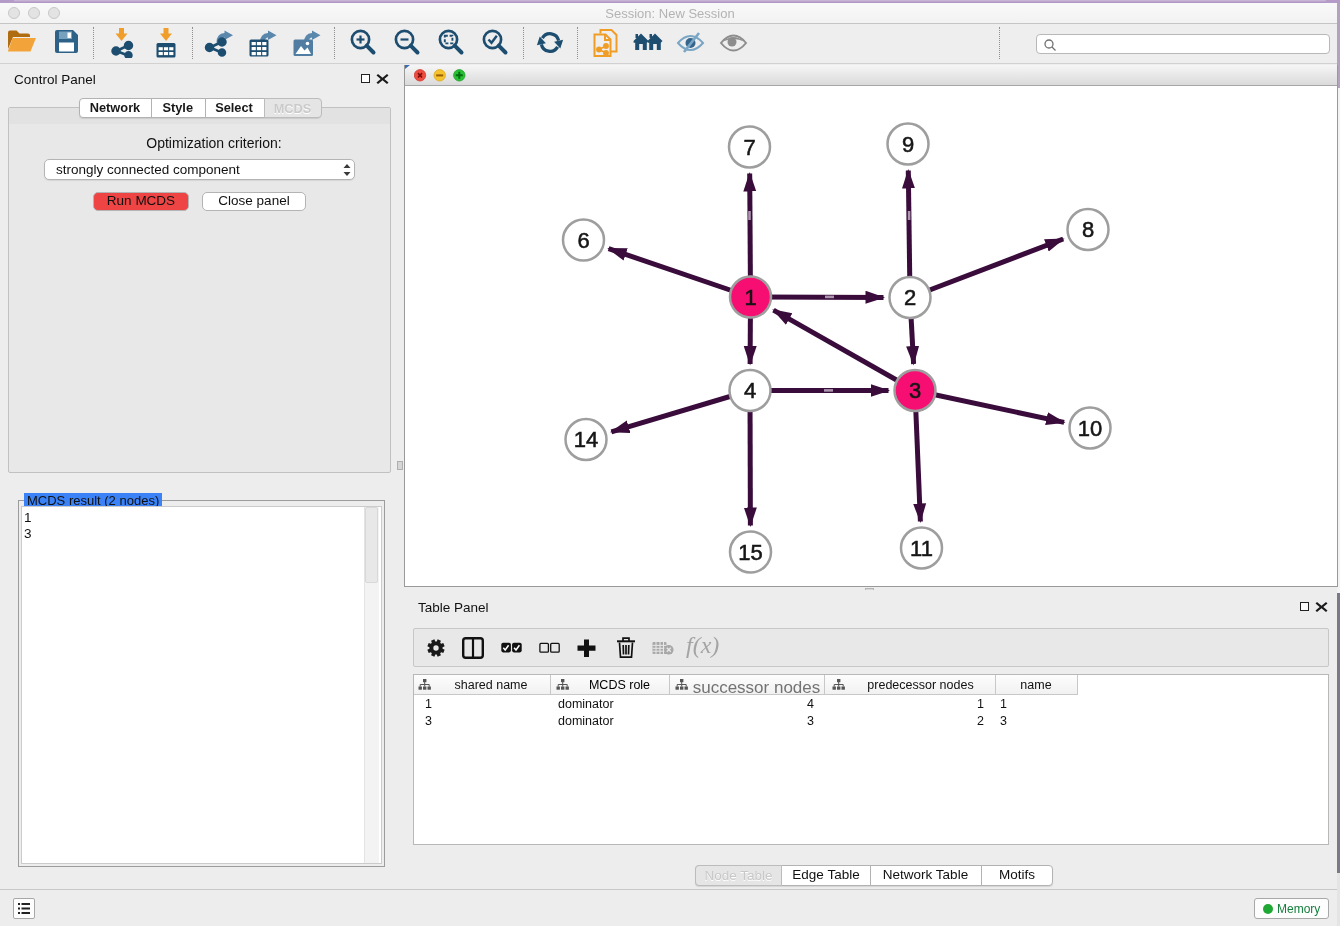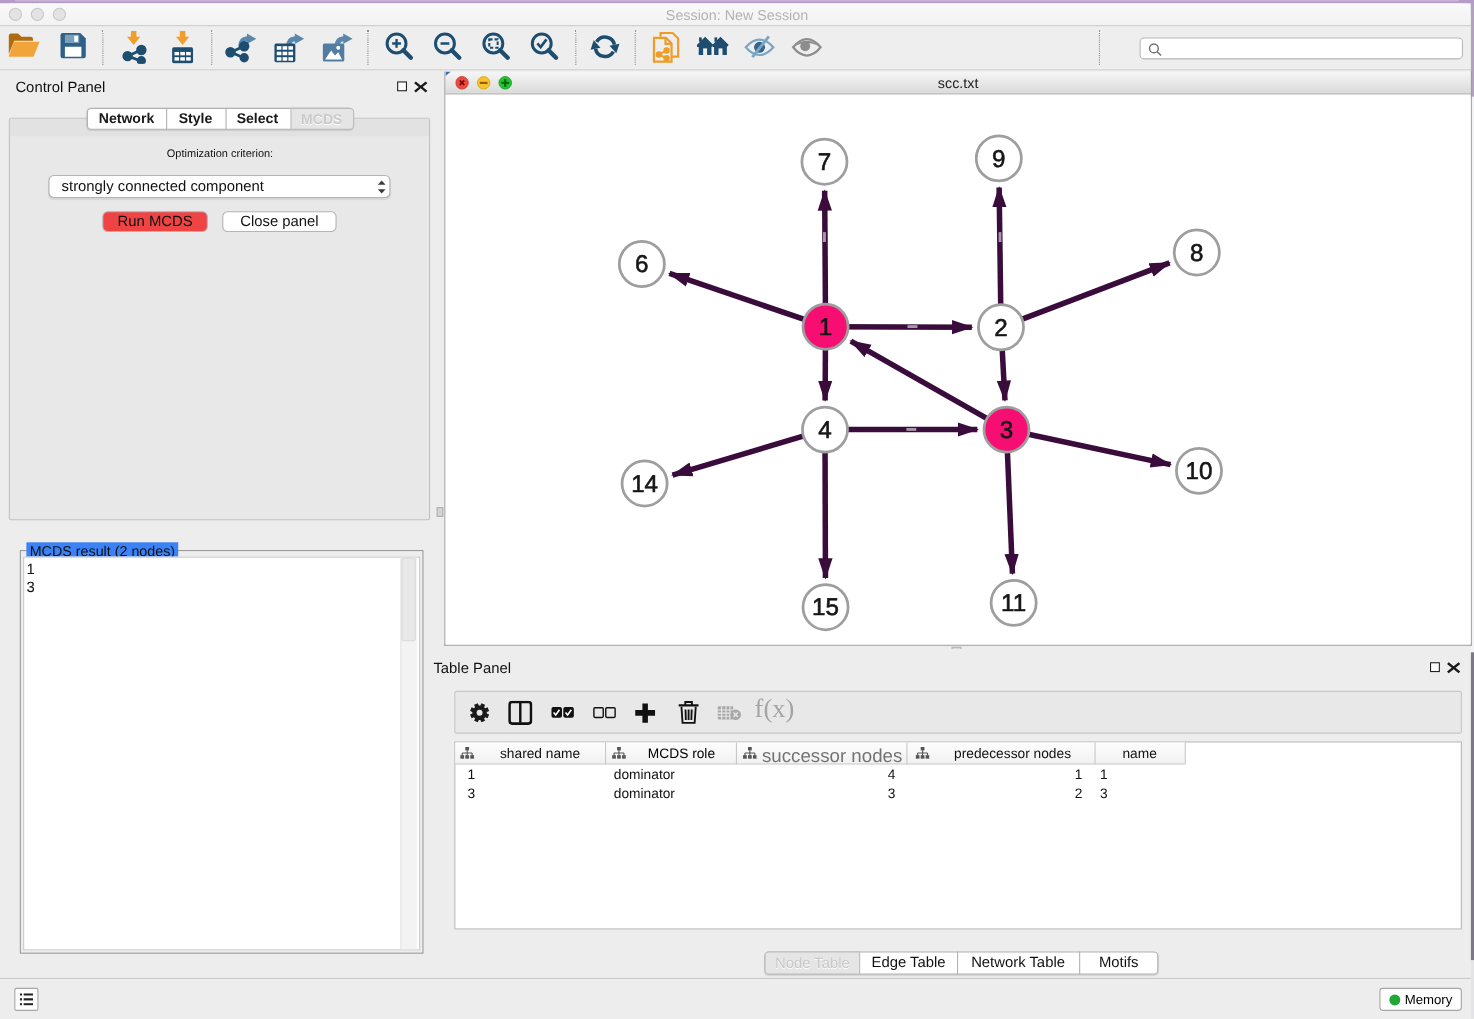--- a/index.html
+++ b/index.html
@@ -205,21 +205,21 @@
 <div class="abs" style="left:9px;top:108px;width:381px;height:16px;background:#e3e2e3"></div>
 
 <div class="abs" style="left:79px;top:98px;width:242px;height:19.5px;background:#fff;border:1px solid #b3b2b3;border-radius:4px;box-shadow:0 1px 1px rgba(0,0,0,0.1)"></div>
 <div class="abs tabt" style="left:79px;top:98px;width:72px">Network</div>
 <div class="abs" style="left:151px;top:98px;width:1px;height:19.5px;background:#b3b2b3"></div>
 <div class="abs tabt" style="left:151px;top:98px;width:53.5px">Style</div>
 <div class="abs" style="left:204.5px;top:98px;width:1px;height:19.5px;background:#b3b2b3"></div>
 <div class="abs tabt" style="left:204.5px;top:98px;width:59px">Select</div>
 <div class="abs tabt" style="left:263.5px;top:98px;width:58px;background:#e6e5e6;border:1px solid #bdbcbd;border-radius:0 4px 4px 0;color:#cbcacb;text-shadow:0 1px 0 #fff">MCDS</div>
 
-<div class="abs" style="left:0;top:135px;width:397px;text-align:center;font-size:10px;color:#111"><span style="margin-left:3px">Optimization criterion:</span></div>
+<div class="abs" style="left:14px;top:135px;width:397px;text-align:center;font-size:14px;color:#111"><span style="margin-left:3px">Optimization criterion:</span></div>
 <div class="abs" style="left:44px;top:159px;width:311px;height:21px;background:#fff;border:1px solid #b5b4b5;border-radius:5px;box-shadow:0 1px 1px rgba(0,0,0,0.08)"></div>
 <div class="abs" style="left:56px;top:162px;font-size:13.5px;color:#111">strongly connected component</div>
 <svg class="abs" style="left:341px;top:162.5px" width="12" height="14" viewBox="0 0 12 14">
     <path d="M6,1 L9.5,5 L2.5,5 Z" fill="#3a3a3a"></path>
     <path d="M6,13 L9.5,9 L2.5,9 Z" fill="#3a3a3a"></path>
   </svg>
 <div class="abs" style="left:93px;top:192px;width:96px;height:18.5px;background:#ef4444;border:1px solid #b5b4b5;border-radius:5px;font-size:13.5px;color:#111;text-align:center;line-height:16px">Run MCDS</div>
 <div class="abs" style="left:202px;top:192px;width:104px;height:18.5px;background:#fff;border:1px solid #b5b4b5;border-radius:5px;font-size:13.5px;color:#111;text-align:center;line-height:16px">Close panel</div>
 
 <div class="abs" style="left:397px;top:461px;width:6px;height:9px;background:#d6d5d6;border:1px solid #b0afb0"></div>
@@ -237,21 +237,20 @@
       <path d="M0,0 L5,0 L0,4 Z" fill="#3c6cb4"></path>
     </svg>
   <svg class="abs" style="left:9px;top:4px" width="62" height="13" viewBox="0 0 62 13">
     <circle cx="6" cy="6.3" r="5.7" fill="#ee4b40" stroke="#cf3a31" stroke-width="0.8"></circle>
     <path d="M3.4,3.7 L4.6,2.6 L6,4.2 L7.4,2.6 L8.6,3.7 L7.2,5.3 L8.6,6.9 L7.4,8 L6,6.4 L4.6,8 L3.4,6.9 L4.8,5.3 Z" fill="#7e0b06" transform="translate(0,1)"></path>
     <circle cx="25.7" cy="6.3" r="5.7" fill="#f6c22e" stroke="#dba918" stroke-width="0.8"></circle>
     <rect x="22.2" y="5.4" width="7" height="2" fill="#975e02"></rect>
     <circle cx="45.3" cy="6.3" r="5.7" fill="#27c134" stroke="#1da029" stroke-width="0.8"></circle>
     <path d="M44.3,2.8 L46.3,2.8 L46.3,5.3 L48.8,5.3 L48.8,7.3 L46.3,7.3 L46.3,9.8 L44.3,9.8 L44.3,7.3 L41.8,7.3 L41.8,5.3 L44.3,5.3 Z" fill="#026c0c"></path>
   </svg>
-  <div class="abs" style="left:0;top:3px;width:932px;text-align:center;font-size:13px;color:#222">scc.txt</div>
   <div class="abs" style="left:0;top:21px;width:932px;height:500px;background:#fff"></div>
   <svg class="abs" style="left:0;top:21px" width="932" height="500" viewBox="0 0 932 500">
     <defs>
       <marker id="arr" markerUnits="userSpaceOnUse" markerWidth="22" markerHeight="15" refX="18" refY="7" orient="auto">
         <path d="M0,0.5 L19.5,7 L0,13.5 Z" fill="#390c3b"></path>
       </marker>
     </defs>
     <g stroke="#390c3b" stroke-width="5" marker-end="url(#arr)">
       <line x1="345.5" y1="211.0" x2="344.7" y2="87.5"></line>
       <line x1="345.5" y1="211.0" x2="203.6" y2="162.6"></line>
@@ -299,21 +298,21 @@
       <text x="685" y="349.5">10</text>
       <text x="516.5" y="469.5">11</text>
       <text x="181" y="361">14</text>
       <text x="345.5" y="473.5">15</text>
     </g>
   </svg>
 </div>
 <div class="abs" style="left:865px;top:588px;width:9px;height:6px;background:#d9d8d9;border:1px solid #b5b4b5"></div>
 
 <div class="abs" style="left:404px;top:590px;width:933px;height:299px;background:#eeedee"></div>
-<div class="abs" style="left:394px;top:600px;font-size:13.5px;color:#111">Table Panel</div>
+<div class="abs" style="left:418px;top:600px;font-size:13.5px;color:#111">Table Panel</div>
 <div class="abs" style="left:1300px;top:602px;width:9px;height:9px;border:1.5px solid #222;background:#fdfdfd"></div>
 <svg class="abs" style="left:1315px;top:601px" width="13" height="12" viewBox="0 0 13 12">
     <path d="M2,1 L6.5,4.7 L11,1 L12.5,2.6 L8.3,6 L12.5,9.4 L11,11 L6.5,7.3 L2,11 L0.5,9.4 L4.7,6 L0.5,2.6 Z" fill="#1a1a1a"></path>
   </svg>
 
 <div class="abs" style="left:413px;top:628px;width:916px;height:39px;background:#e9e8e9;border:1px solid #c8c7c8;border-radius:2px"></div>
 <svg class="abs" style="left:427px;top:639px" width="18" height="18" viewBox="0 0 18 18">
 <path d="M17.62,7.22 L17.62,10.78 L15.34,10.85 L14.79,12.17 L16.36,13.83 L13.83,16.36 L12.17,14.79 L10.85,15.34 L10.78,17.62 L7.22,17.62 L7.15,15.34 L5.83,14.79 L4.17,16.36 L1.64,13.83 L3.21,12.17 L2.66,10.85 L0.38,10.78 L0.38,7.22 L2.66,7.15 L3.21,5.83 L1.64,4.17 L4.17,1.64 L5.83,3.21 L7.15,2.66 L7.22,0.38 L10.78,0.38 L10.85,2.66 L12.17,3.21 L13.83,1.64 L16.36,4.17 L14.79,5.83 L15.34,7.15 Z" fill="#1a1a1a" transform="rotate(22.5 9 9)"></path>
 <circle cx="9" cy="9" r="2.7" fill="#e9e8e9"></circle>
 </svg>
@@ -352,21 +351,21 @@
       <line x1="0.5" y1="4.4" x2="14.5" y2="4.4"></line>
       <line x1="0.5" y1="7.3" x2="14.5" y2="7.3"></line>
       <line x1="0.5" y1="10.2" x2="14.5" y2="10.2"></line>
       <line x1="4" y1="1" x2="4" y2="13"></line>
       <line x1="8" y1="1" x2="8" y2="13"></line>
       <line x1="11.5" y1="1" x2="11.5" y2="13"></line>
     </g>
  <circle cx="16.8" cy="8.8" r="4.8" fill="#a9a8a9"></circle>
  <path d="M14.8,6.8 L18.8,10.8 M18.8,6.8 L14.8,10.8" stroke="#e9e8e9" stroke-width="1.3"></path>
 </svg>
-<div class="abs" style="left:686px;top:632px;width:34px;height:30px;font-family:'Liberation Serif',serif;font-size:24px;color:#a5a4a5">f(x)</div>
+<div class="abs" style="left:686px;top:632px;width:34px;height:30px;font-family:'Liberation Serif',serif;font-style:italic;font-size:24px;color:#a5a4a5">f(x)</div>
 
 <div class="abs" style="left:413px;top:674px;width:916px;height:171px;background:#fff;border:1px solid #b9b8b9"></div>
 <div class="abs" style="left:414px;top:675px;width:663px;height:20px;background:linear-gradient(#fdfdfd,#f2f1f2);border-bottom:1px solid #c9c8c9"></div>
 <div class="abs" style="left:550px;top:675px;width:1px;height:20px;background:#c9c8c9"></div>
 <div class="abs" style="left:669px;top:675px;width:1px;height:20px;background:#c9c8c9"></div>
 <div class="abs" style="left:824px;top:675px;width:1px;height:20px;background:#c9c8c9"></div>
 <div class="abs" style="left:995px;top:675px;width:1px;height:20px;background:#c9c8c9"></div>
 <div class="abs" style="left:1077px;top:675px;width:1px;height:20px;background:#c9c8c9"></div>
 <svg class="abs" style="left:418px;top:679px" width="13" height="12" viewBox="0 0 13 12">
     <g fill="#555">
@@ -459,13 +458,13 @@
       <rect x="0" y="0" width="2" height="2"></rect>
       <rect x="3.5" y="0" width="8.5" height="2"></rect>
       <rect x="0" y="4.5" width="2" height="2"></rect>
       <rect x="3.5" y="4.5" width="8.5" height="2"></rect>
       <rect x="0" y="9" width="2" height="2"></rect>
       <rect x="3.5" y="9" width="8.5" height="2"></rect>
     </g>
   </svg>
 <div class="abs" style="left:1254px;top:898px;width:75px;height:21px;background:#fdfdfd;border:1px solid #a9a8a9;border-radius:3px"></div>
 <div class="abs" style="left:1263px;top:903.5px;width:10px;height:10px;border-radius:50%;background:#1fa833"></div>
-<div class="abs" style="left:1277px;top:901.5px;font-size:12px;color:#000000">Memory</div>
+<div class="abs" style="left:1277px;top:901.5px;font-size:12px;color:#15803d">Memory</div>
 
 </body></html>

